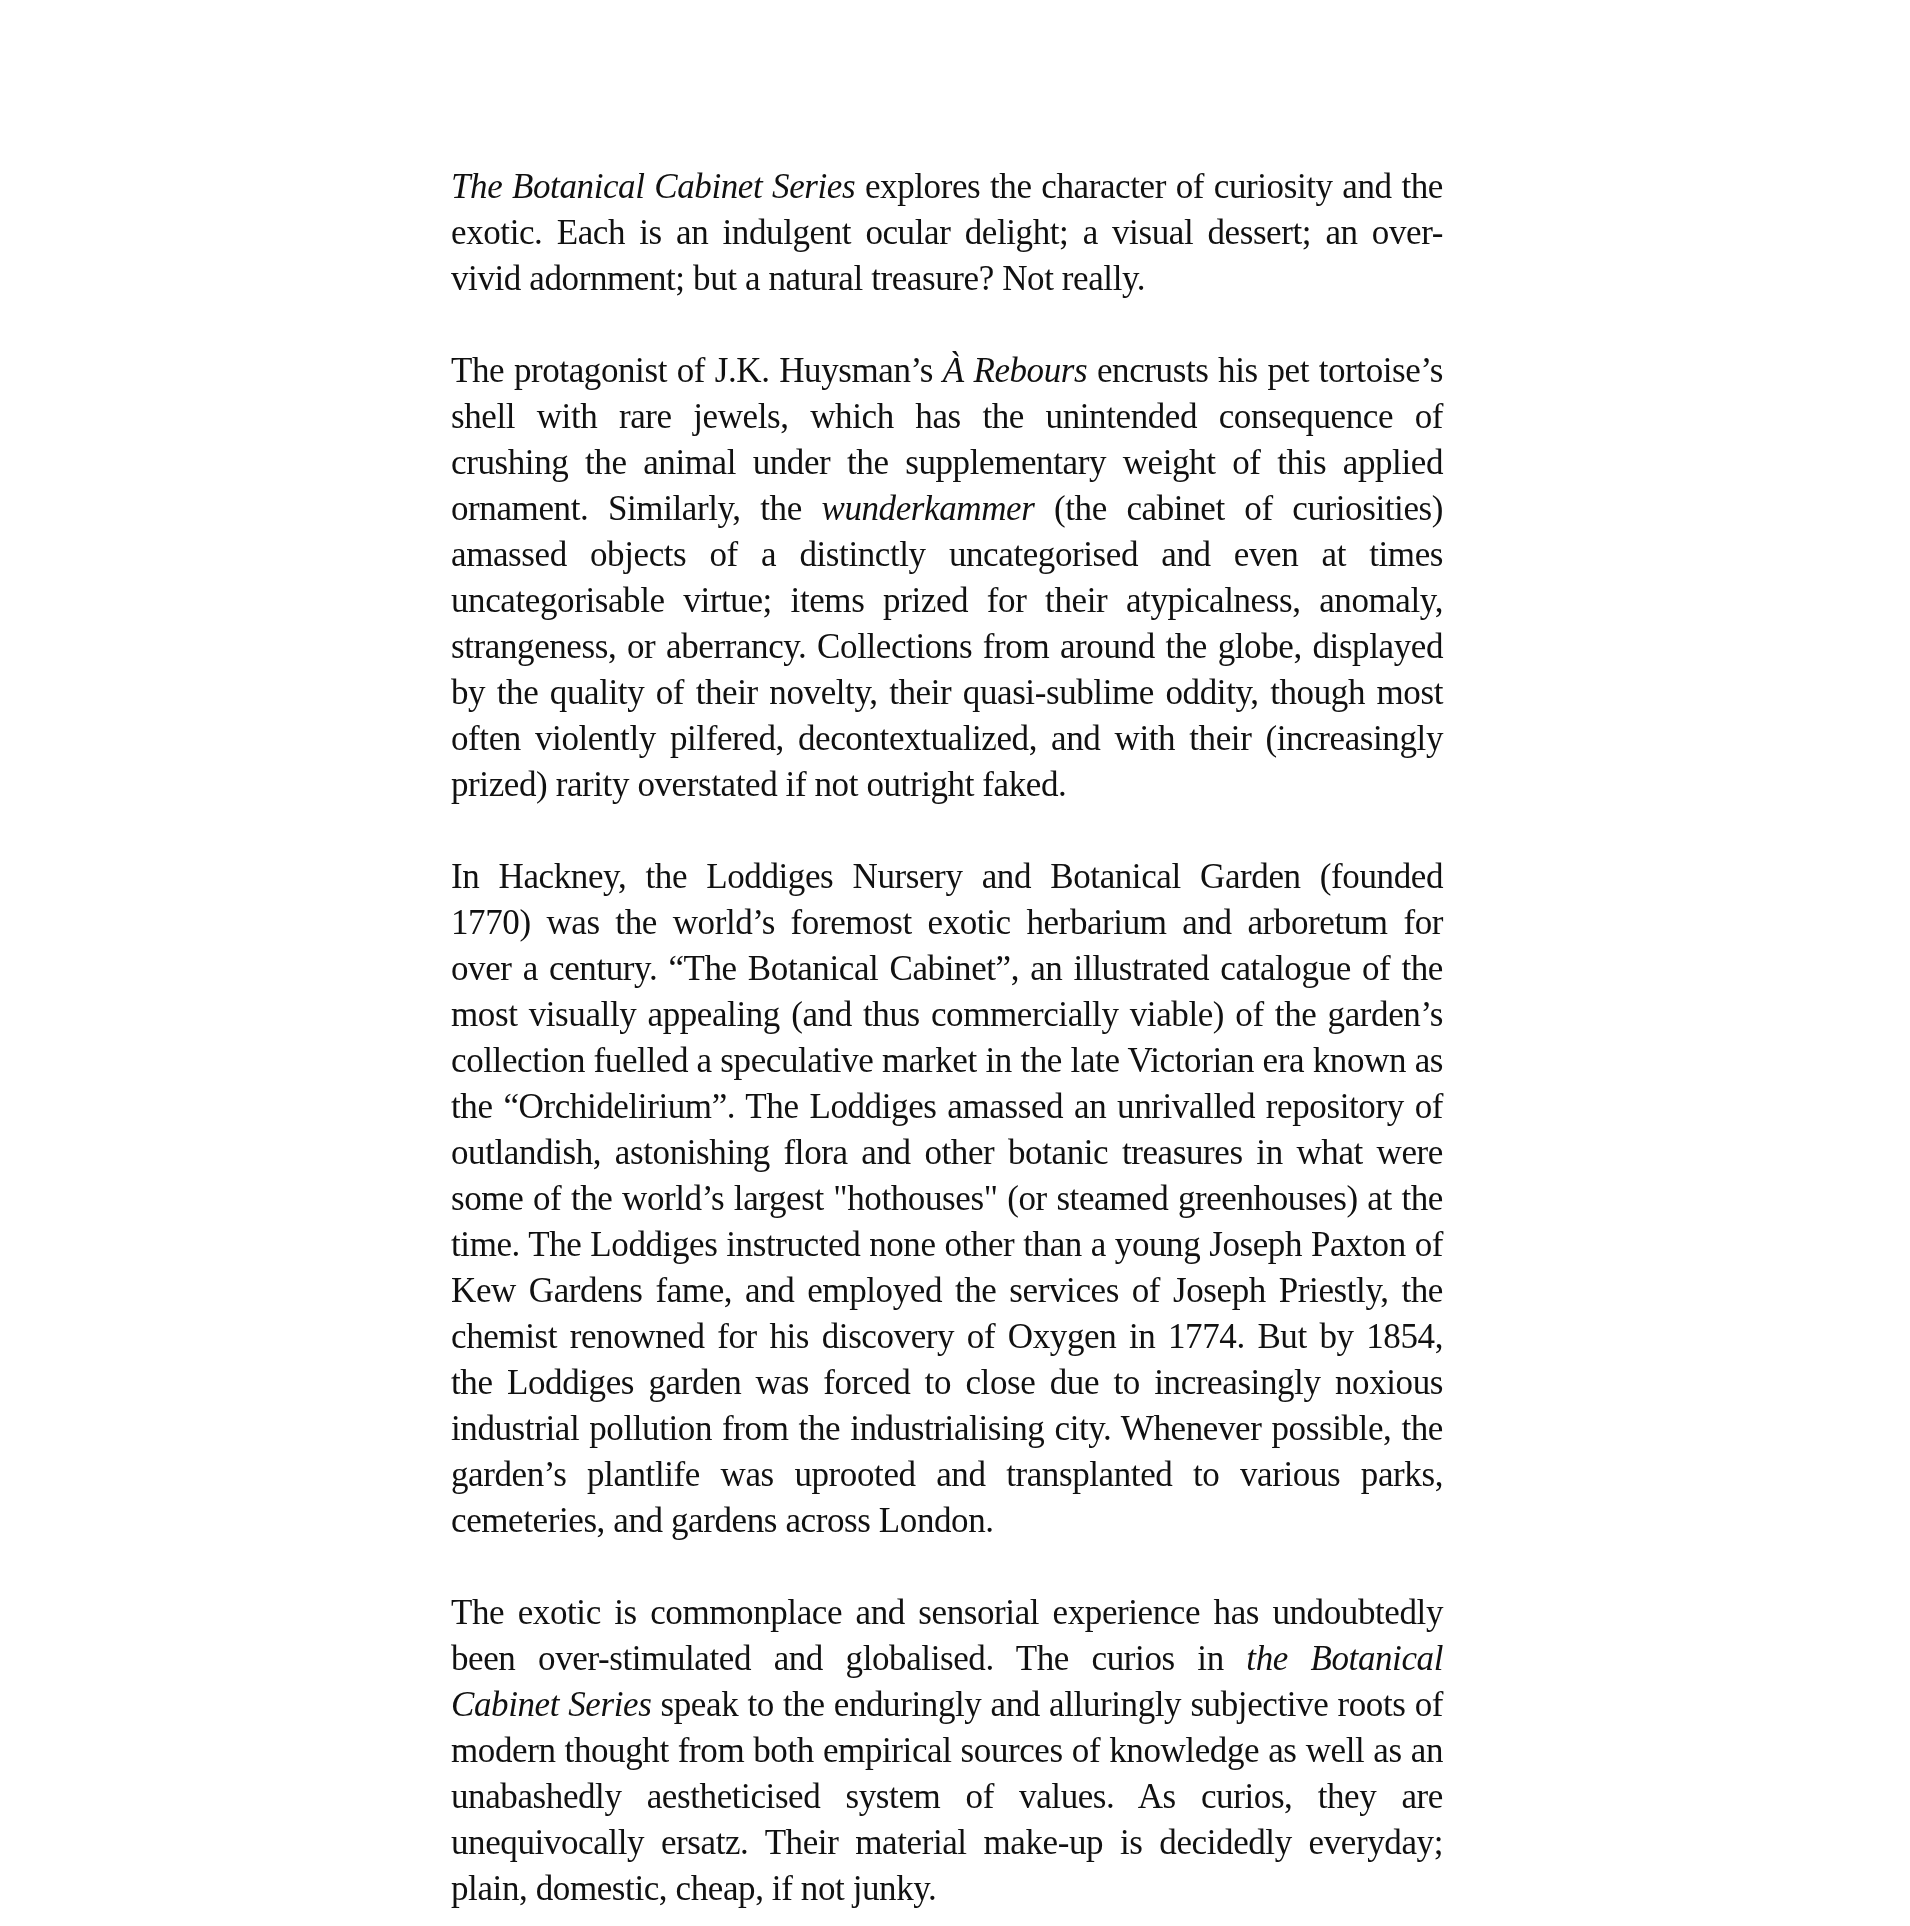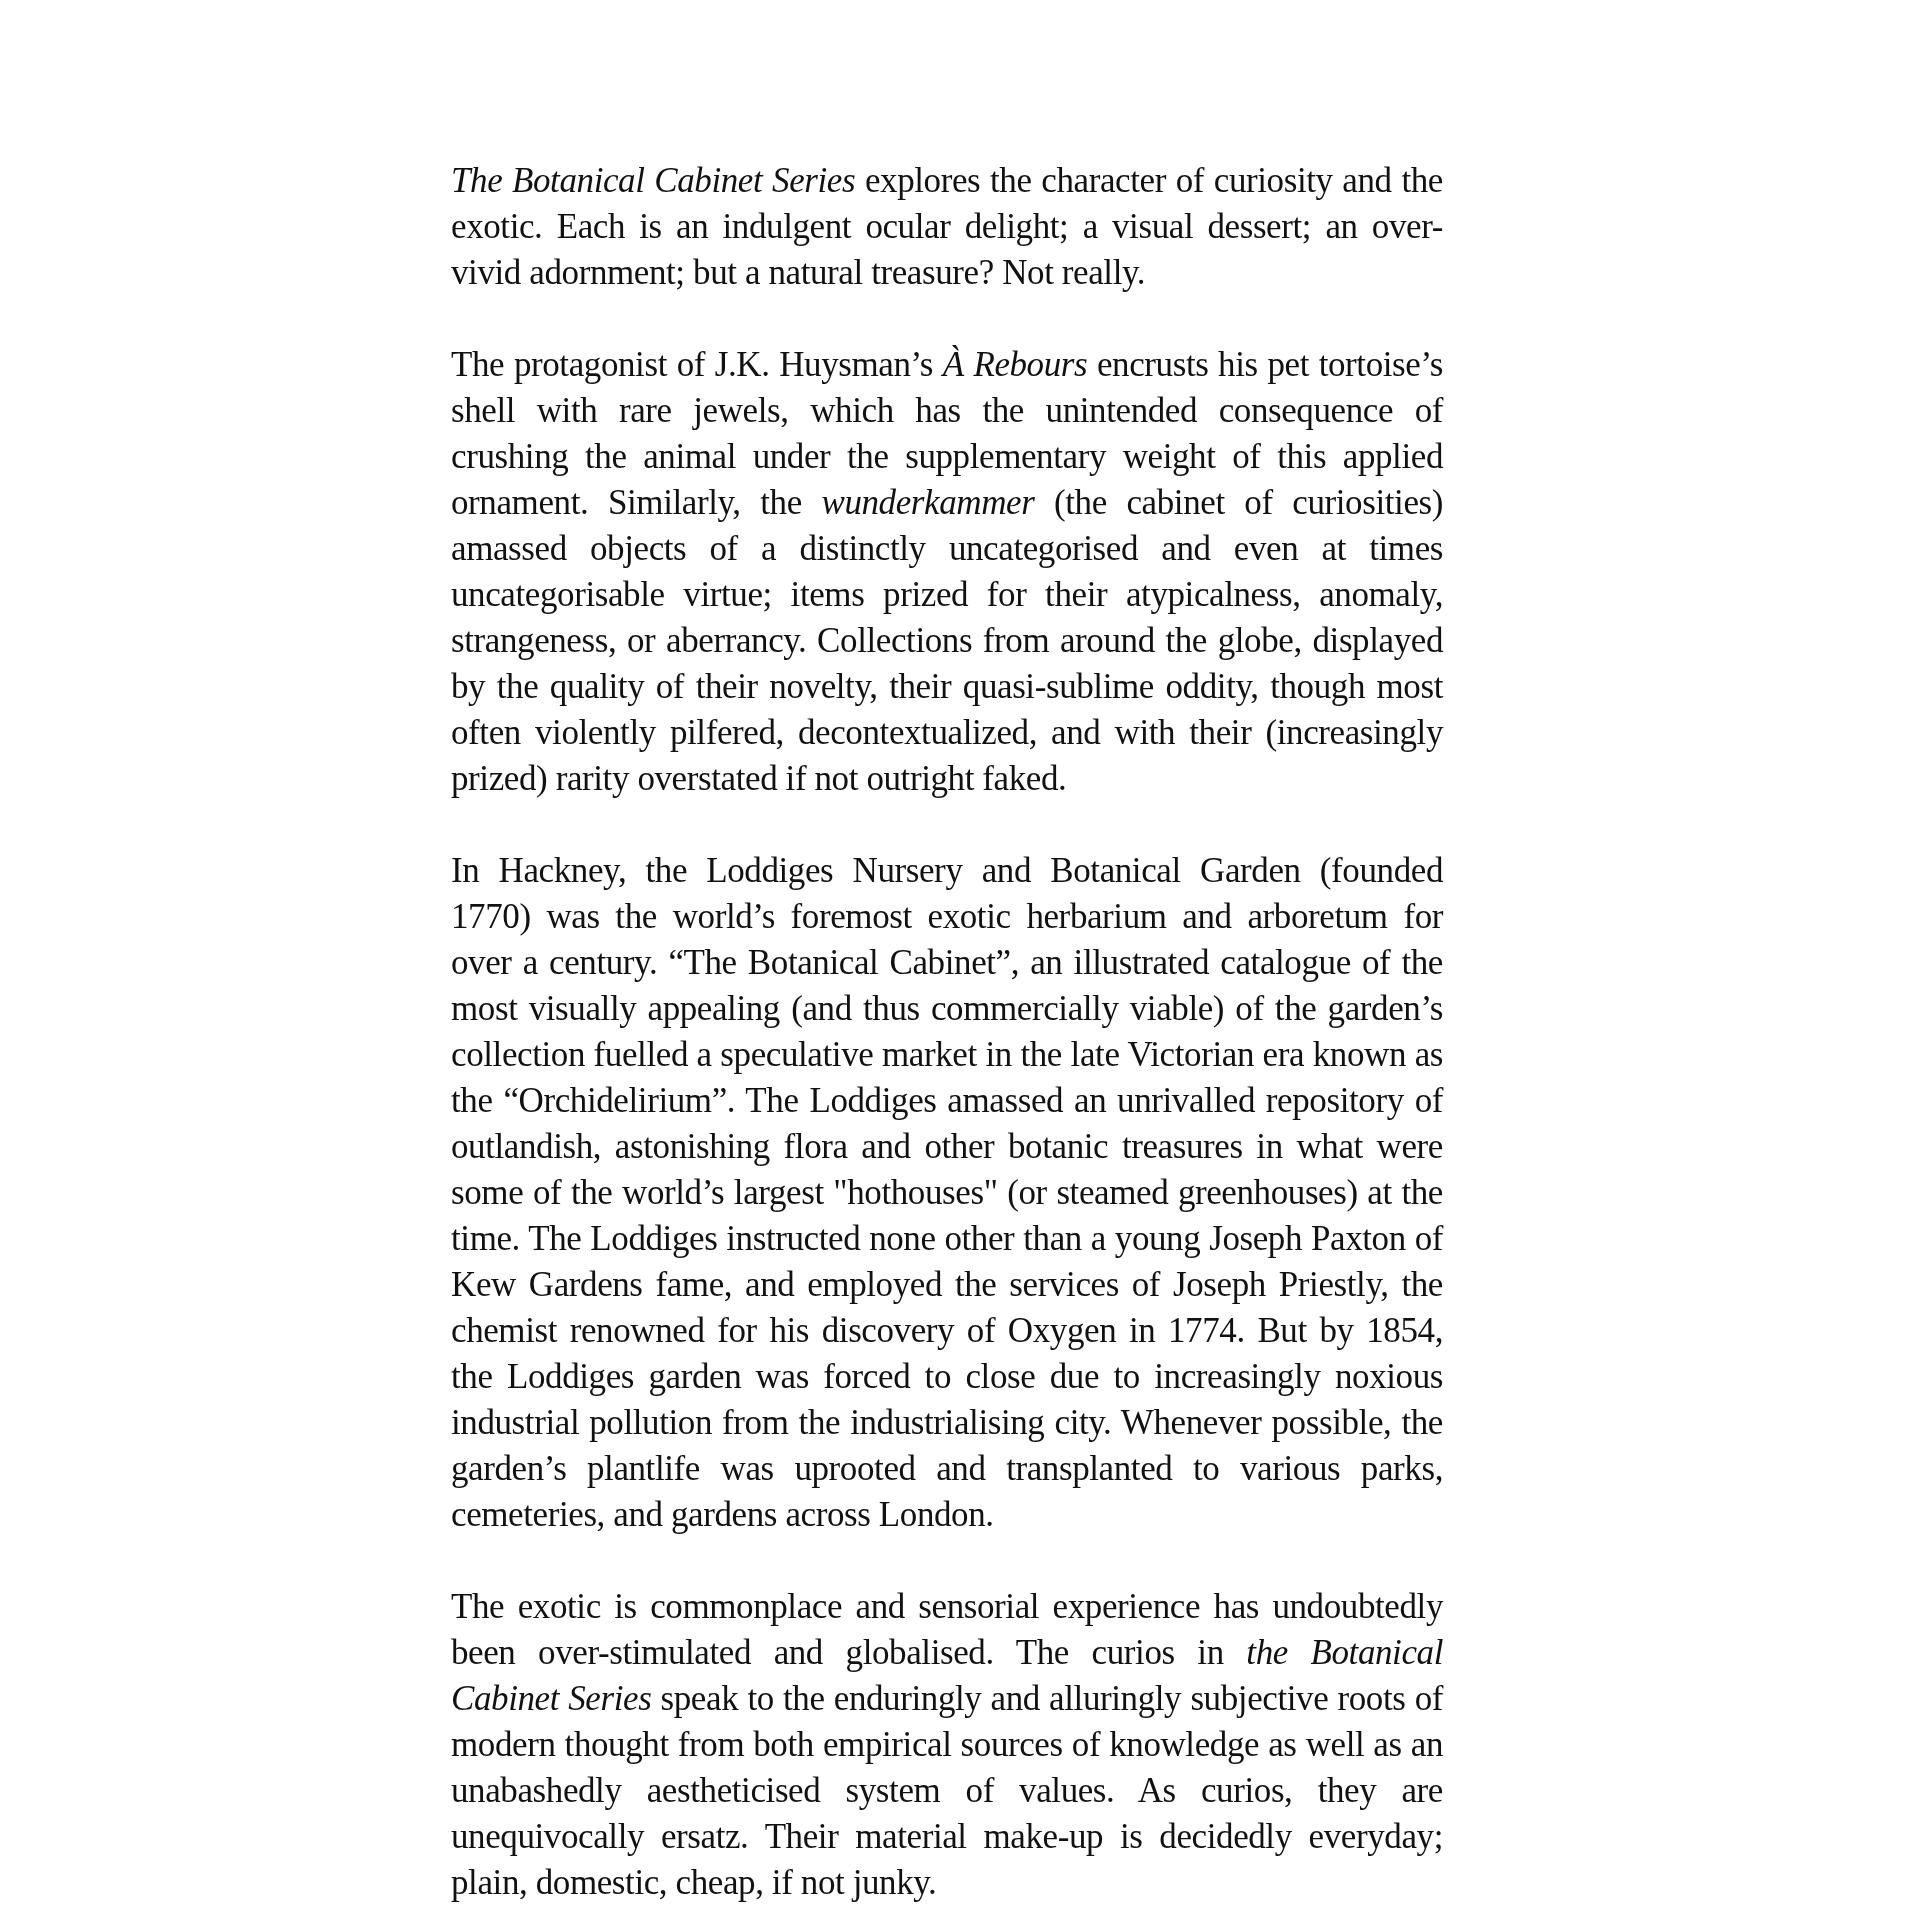--- a/index.html
+++ b/index.html
@@ -18,21 +18,21 @@
     left: 451px;
     top: 148px;
     width: 992px;
     color: #111111;
     font-family: "Liberation Serif", "DejaVu Serif", serif;
     font-size: 35px;
     line-height: 46px;
     letter-spacing: -0.4px;
   }
   .para {
-    margin: 10px 0 46px 0;
+    margin: 16px 0 46px 0;
     text-align: justify;
     text-align-last: left;
     hyphens: none;
   }
   .para em {
     font-style: italic;
   }
 </style>
 </head>
 <body>

